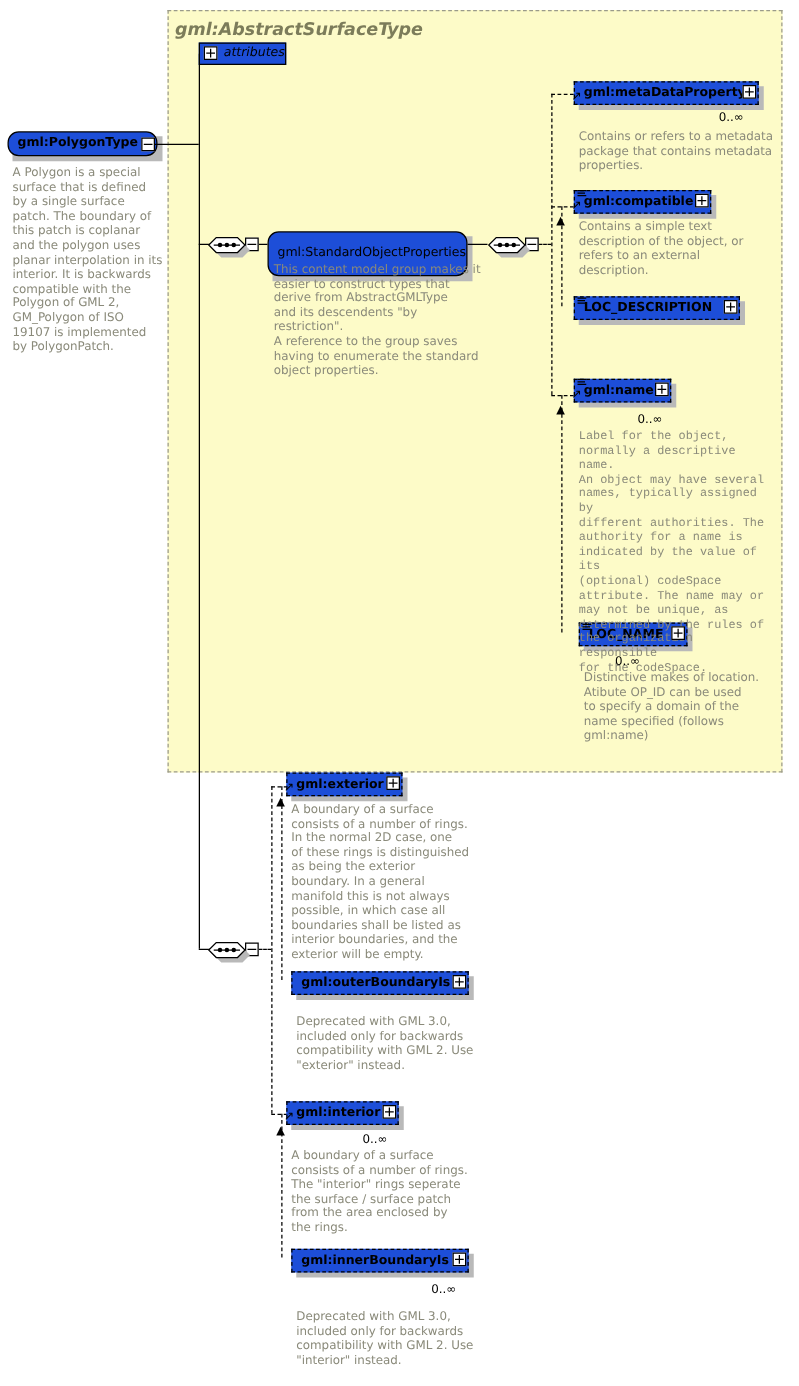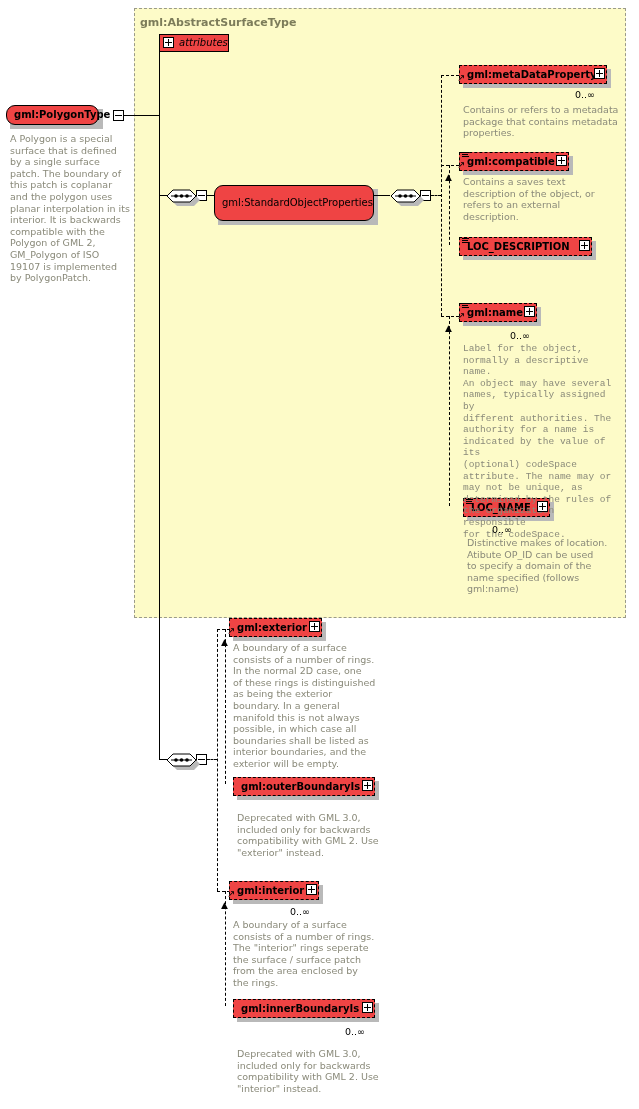--- a/index.html
+++ b/index.html
@@ -12,33 +12,33 @@
 
   
   .type-panel{
     position:absolute;
     background:#fdfbc8;
     border:1px dashed #9a9a8a;
     box-sizing:border-box;
   }
   .type-title{
     position:absolute;
-    font-size:11px;font-weight:bold;color:#7c7c5a;
-    letter-spacing:0px;white-space:nowrap;
+    font-size:14px;font-weight:bold;color:#7c7c5a;
+    letter-spacing:0px;white-space:nowrap;font-style:italic;
   }
 
   
   .node{position:absolute;box-sizing:border-box;}
   .node .shadow{
     position:absolute;left:4px;top:4px;right:-4px;bottom:-4px;
     background:#b9b9b9;z-index:0;
   }
   .node .body{
     position:absolute;left:0;top:0;right:0;bottom:0;
-    background:#ef4444;z-index:1;box-sizing:border-box;
+    background:#1d4ed8;z-index:1;box-sizing:border-box;
     display:flex;align-items:center;
   }
   .node .label{
     position:relative;z-index:2;
     font-size:10px;font-weight:bold;color:#000000;
     white-space:nowrap;padding-left:7px;line-height:1;
   }
 
   
   .box-solid .body{border:1px solid #000000;}
@@ -94,21 +94,21 @@
   .arr{position:absolute;z-index:6;color:#000;font-size:10px;line-height:10px;}
 </style>
 </head>
 <body>
 
 <div class="canvas">
 
   <div class="type-panel" style="left:134px;top:8px;width:492px;height:610px;"></div>
   <div class="type-title" style="left:140px;top:16px;">gml:AbstractSurfaceType</div>
 
-  <div class="node box-round" style="left:6px;top:105px;width:93px;height:20px;">
+  <div class="node box-round" style="left:6px;top:105px;width:120px;height:20px;">
     <div class="shadow"></div>
     <div class="body">
       <span class="label">gml:PolygonType</span>
     </div>
   </div>
   <div class="ctrl" style="left:113px;top:110px;"></div>
   <div class="doc" style="left:10px;top:133px;width:120px;">A Polygon is a special surface that is defined by a single surface patch. The boundary of this patch is coplanar and the polygon uses planar interpolation in its interior. It is backwards compatible with the Polygon of GML 2, GM_Polygon of ISO 19107 is implemented by PolygonPatch.</div>
 
   <div class="ln h" style="left:124px;top:115px;width:35px;"></div>
 
@@ -134,20 +134,26 @@
   </div>
   <div class="ctrl" style="left:196px;top:190px;"></div>
   <div class="ln h" style="left:207px;top:195px;width:7px;"></div>
 
   <div class="node box-round" style="left:214px;top:185px;width:160px;height:36px;">
     <div class="shadow"></div>
     <div class="body">
       <span class="label" style="font-weight:normal;font-size:10px;">gml:StandardObjectProperties</span>
     </div>
   </div>
+  <div class="doc" style="left:219px;top:210px;width:170px;">This content model group makes it easier to construct types that
+        derive from AbstractGMLType
+and its descendents "by restriction".
+        A reference to the group saves
+having to enumerate the standard
+object properties.</div>
 
   <div class="ln h" style="left:374px;top:195px;width:16px;"></div>
 
   <div class="seq" style="left:387px;top:183px;">
     <svg width="42" height="26" viewBox="0 0 42 26">
       <polygon points="10,7 27,7 33,13 27,19 10,19 4,13" fill="#b9b9b9" transform="translate(4,4)"></polygon>
       <polygon points="10,7 27,7 33,13 27,19 10,19 4,13" fill="#ffffff" stroke="#000" stroke-width="1"></polygon>
       <line x1="8" y1="13" x2="29" y2="13" stroke="#000" stroke-width="1"></line>
       <circle cx="13" cy="13" r="1.8" fill="#000"></circle>
       <circle cx="18.5" cy="13" r="1.8" fill="#000"></circle>
@@ -183,21 +189,21 @@
   </div>
   <div class="node box-dashed" style="left:459px;top:152px;width:110px;height:19px;">
     <div class="shadow"></div>
     <div class="body">
       <span class="label">gml:compatible</span>
     </div>
   </div>
   <div class="ctrl plus" style="left:556px;top:155px;"></div>
   <div class="arr" style="left:457px;top:160px;">↗</div>
   <div class="arr" style="left:445px;top:172px;font-size:9px;">▲</div>
-  <div class="doc" style="left:463px;top:176px;width:150px;">Contains a saves text
+  <div class="doc" style="left:463px;top:176px;width:150px;">Contains a simple text
 description of the object, or
 refers to an external
 description.</div>
 
   <div class="sgmark" style="left:462px;top:238px;">
     <i></i>
       <i></i>
       <i></i>
   </div>
   <div class="node box-dashed" style="left:459px;top:237px;width:133px;height:19px;">

